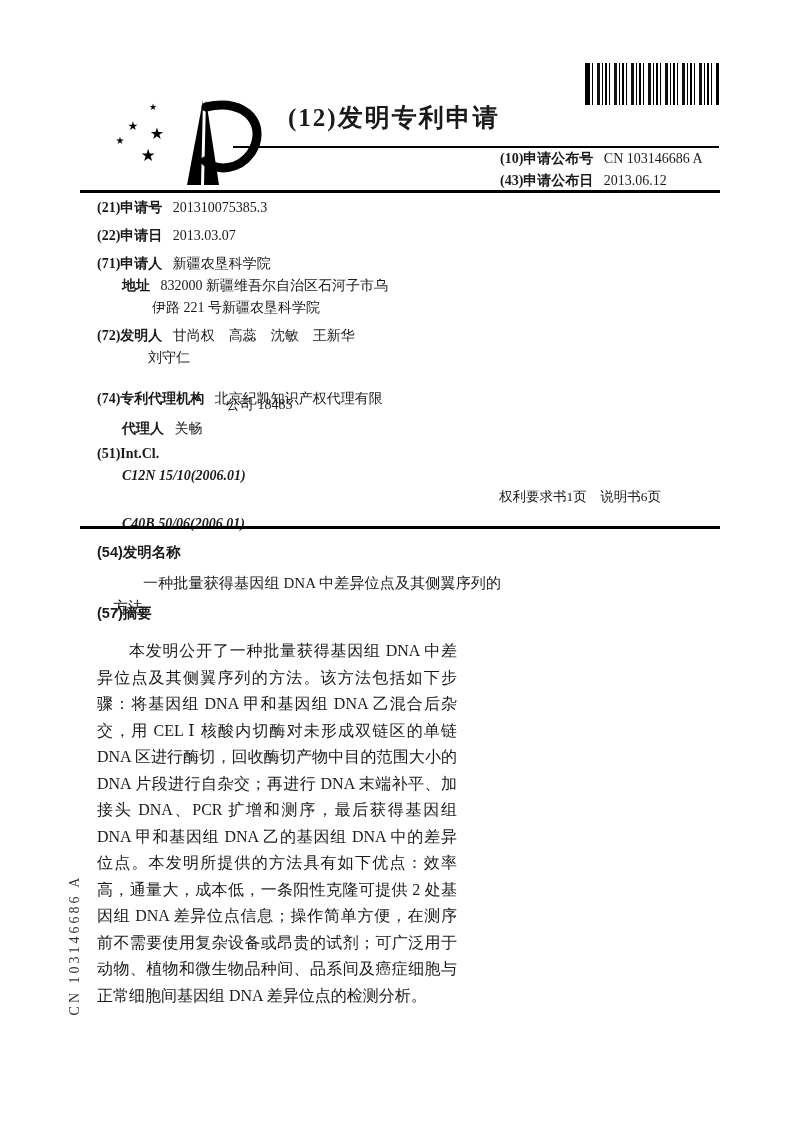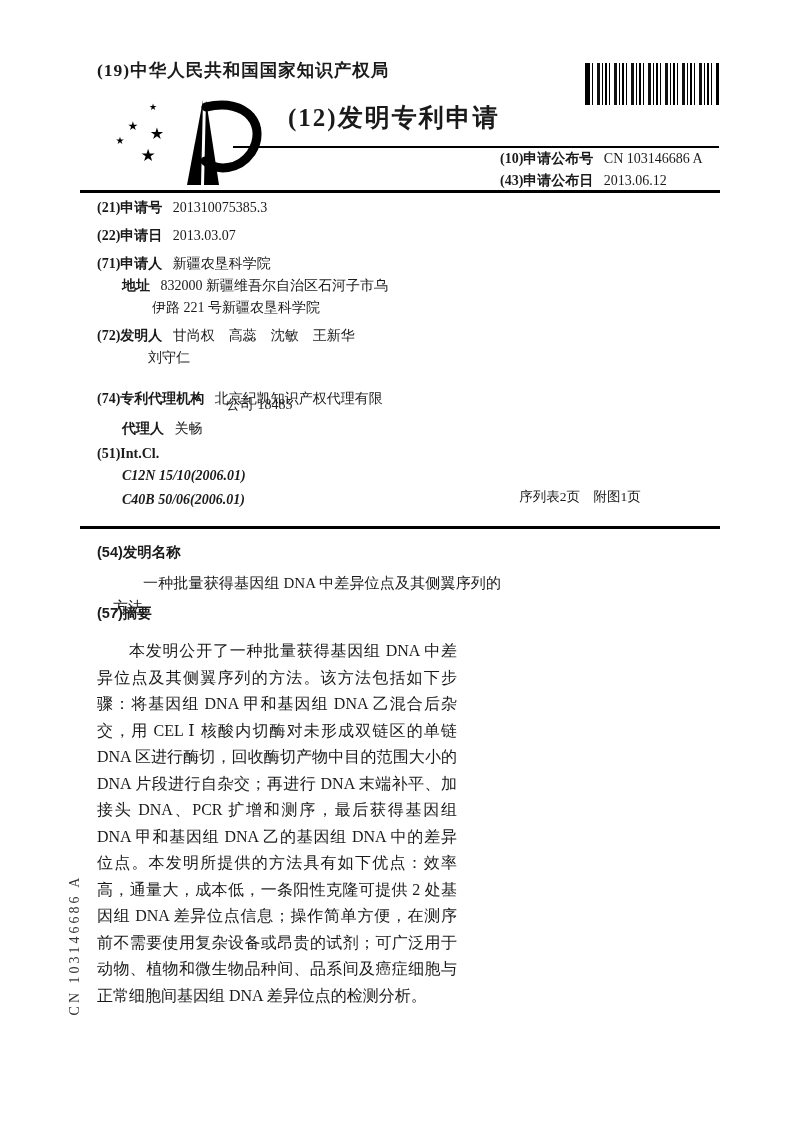--- a/index.html
+++ b/index.html
@@ -63,21 +63,20 @@
     position:absolute;left:75px;top:945px;
     transform:translate(-50%,-50%) rotate(-90deg);
     white-space:nowrap;font-size:14px;letter-spacing:3px;color:#333;
   }
 </style>
 </head>
 <body>
 
 <div class="page">
 
-  <div class="office">(19)中华人民共和国国家知识产权局</div>
 
   <div class="barcode"></div>
 
   <svg class="logo" width="180" height="92" viewBox="0 0 180 90" aria-hidden="true">
     <path d="M106,12 C148,2 168,32 151,58 C139,75 117,77 105,66" fill="none" stroke="#000" stroke-width="9" stroke-linecap="round"></path>
     <polygon points="103,5 87,90 101,90" fill="#000"></polygon>
     <polygon points="106,5 104,90 119,90" fill="#000"></polygon>
     <text x="53" y="15" font-size="9" text-anchor="middle" fill="#000">★</text>
     <text x="33" y="35" font-size="12" text-anchor="middle" fill="#000">★</text>
     <text x="57" y="44" font-size="16" text-anchor="middle" fill="#000">★</text>
@@ -140,26 +139,26 @@
     <span class="lbl">代理人</span>
     <span class="val">关畅</span>
   </div>
 
   <div class="biblio-row" style="left:97px;top:446px;">
     <span class="lbl">(51)Int.Cl.</span>
   </div>
   <div class="biblio-row italic" style="left:122px;top:468px;">
     <span>C12N 15/10(2006.01)</span>
   </div>
-  <div class="biblio-row italic" style="left:122px;top:492px;">
+  <div class="biblio-row italic" style="left:122px;top:516px;">
     <span>C40B 50/06(2006.01)</span>
   </div>
 
   <div class="pages-info">
-    <div>序列表2页　附图1页</div>
+    <div>权利要求书1页　说明书6页</div>
   </div>
 
   <div class="hrule rule2"></div>
 
   <div class="sec-label" style="top:543px;">(54)发明名称</div>
   <p class="invention-title">一种批量获得基因组 DNA 中差异位点及其侧翼序列的方法</p>
 
   <div class="sec-label" style="top:604px;">(57)摘要</div>
   <p class="abstract">本发明公开了一种批量获得基因组 DNA 中差异位点及其侧翼序列的方法。该方法包括如下步骤：将基因组 DNA 甲和基因组 DNA 乙混合后杂交，用 CEL Ⅰ 核酸内切酶对未形成双链区的单链 DNA 区进行酶切，回收酶切产物中目的范围大小的 DNA 片段进行自杂交；再进行 DNA 末端补平、加接头 DNA、PCR 扩增和测序，最后获得基因组 DNA 甲和基因组 DNA 乙的基因组 DNA 中的差异位点。本发明所提供的方法具有如下优点：效率高，通量大，成本低，一条阳性克隆可提供 2 处基因组 DNA 差异位点信息；操作简单方便，在测序前不需要使用复杂设备或昂贵的试剂；可广泛用于动物、植物和微生物品种间、品系间及癌症细胞与正常细胞间基因组 DNA 差异位点的检测分析。</p>
 

